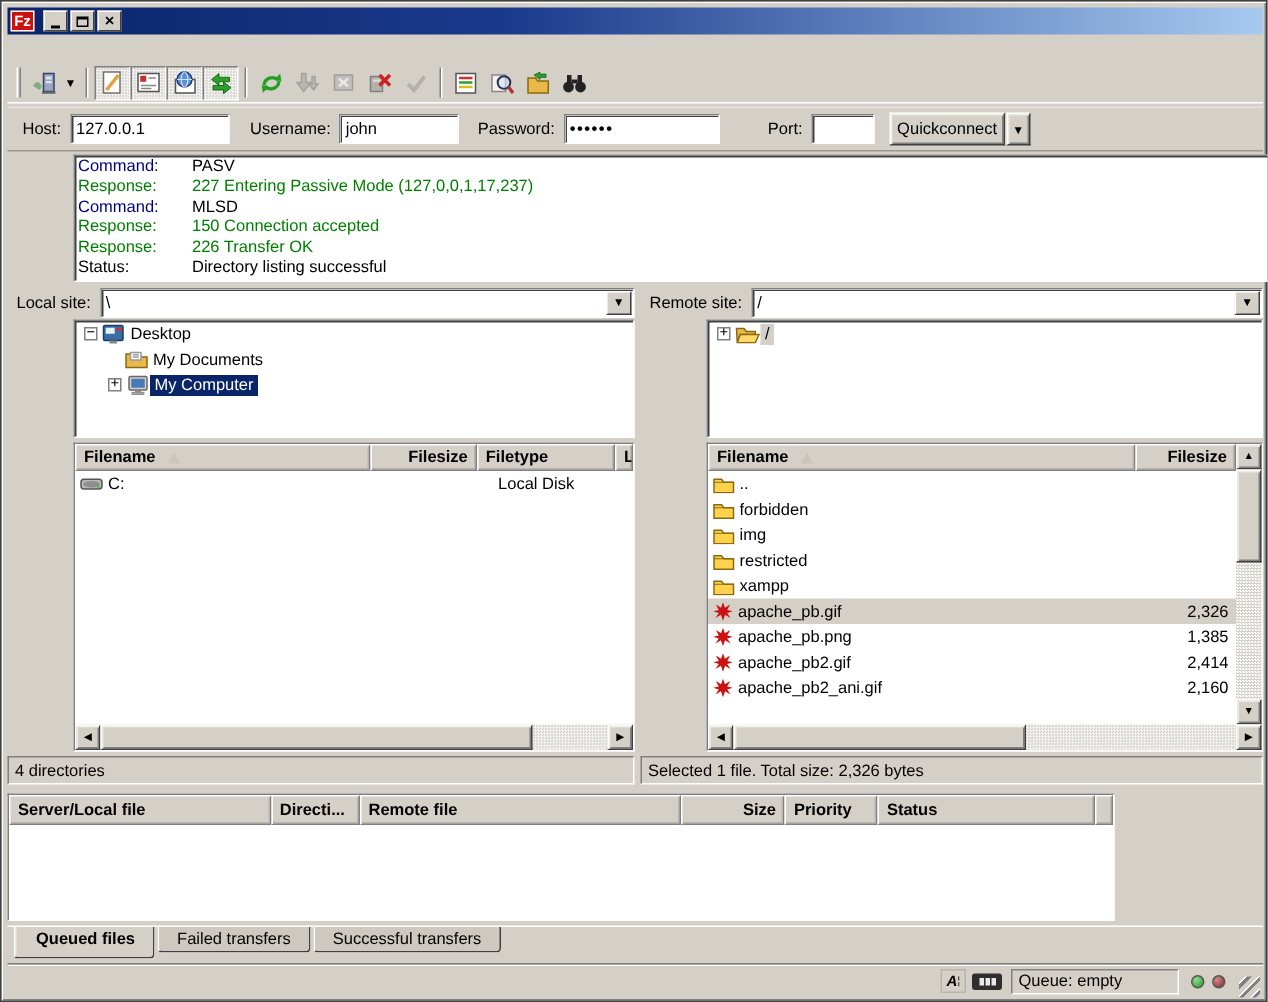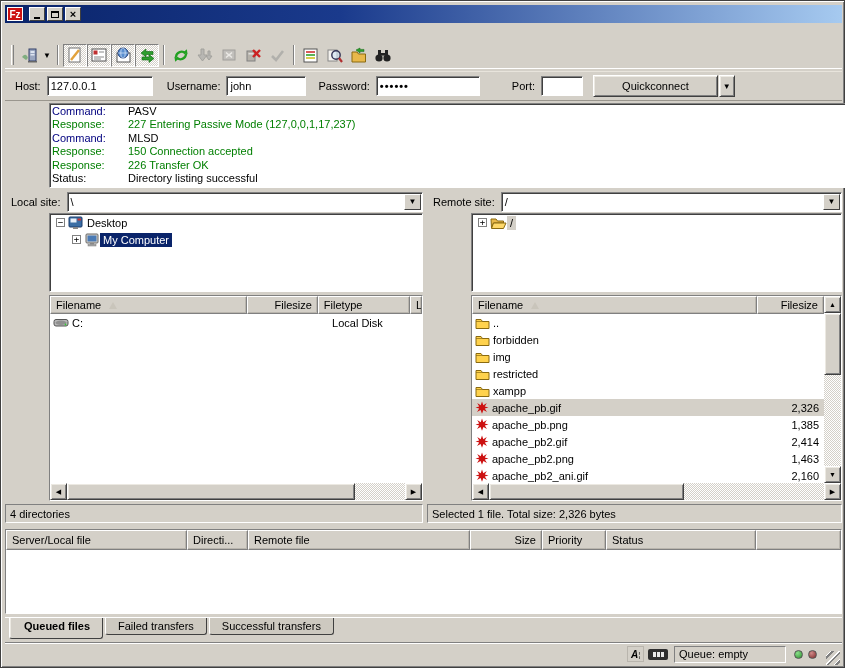--- a/index.html
+++ b/index.html
@@ -37,21 +37,21 @@
     background:repeating-conic-gradient(#ffffff 0% 25%, #d4d0c8 0% 50%) 0 0/2px 2px;}
   .drop-arrow{width:12px;height:23px;display:flex;align-items:center;justify-content:center;font-size:8px;}
   .dis{opacity:.55;filter:grayscale(85%);}
 
   
   #quickbar{left:4px;top:70px;width:837px;height:30px;display:flex;align-items:center;font-size:11px;
     border-top:1px solid #e8e4dc;border-bottom:1px solid #9a968e;}
   .q-label{margin:0 6px 0 10px;}
   .q-input{height:20px;background:#fff;font-size:11px;padding:2px 3px;outline:none;}
   input.q-input{border:1px solid #808080;border-right-color:#fff;border-bottom-color:#fff;box-shadow:inset 1px 1px 0 #404040;}
-  #qc-btn{height:22px;padding:2px 28px;font-size:11px;background:#d4d0c8;margin-left:10px;}
+  #qc-btn{height:22px;padding:2px 4px;font-size:11px;background:#d4d0c8;margin-left:10px;}
   #qc-drop{width:16px;height:22px;display:flex;align-items:center;justify-content:center;background:#d4d0c8;font-size:8px;margin-left:1px;}
 
   
   #log{left:4px;top:102px;width:837px;height:85px;background:#fff;display:flex;}
   #log-lines{flex:1;padding:1px 2px;font-size:11px;line-height:13.4px;overflow:hidden;}
   .log-row{white-space:nowrap;display:flex;}
   .log-label{width:76px;flex:none;}
   .lc .log-label{color:#00007f;}
   .lc .log-text{color:#000;}
   .lr .log-label,.lr .log-text{color:#007f00;}
@@ -78,21 +78,21 @@
   .tree-row{height:17px;display:flex;align-items:center;white-space:nowrap;}
   .expander{width:9px;height:9px;background:#fff;border:1px solid #808080;flex:none;
     display:flex;align-items:center;justify-content:center;font-size:9px;line-height:7px;font-family:"DejaVu Sans Mono",monospace;}
   .tree-label{padding:1px 3px;}
   .sel-navy{background:#0a246a;color:#fff;}
   .sel-gray{background:#d4d0c8;}
   .tree-icon{margin-left:3px;flex:none;display:flex;}
 
   
   .list{background:#fff;display:flex;flex-direction:column;}
-  .hdr-row{display:flex;height:18px;flex:none;background:#c4b5fd;}
+  .hdr-row{display:flex;height:18px;flex:none;background:#c4b5fd;font-weight:bold;}
   .hcell{height:18px;background:#d4d0c8;border:1px solid;border-color:#fff #808080 #808080 #fff;
     box-shadow:inset -1px -1px 0 #b9b5ad;font-size:11px;padding:1px 5px;display:flex;align-items:center;white-space:nowrap;overflow:hidden;}
   .hcell.num{justify-content:flex-end;}
   .sort-asc{width:0;height:0;border-left:4px solid transparent;border-right:4px solid transparent;
     border-bottom:7px solid #c9c5bb;margin-left:8px;}
   .file-row{height:17px;display:flex;align-items:center;font-size:11px;white-space:nowrap;}
   .file-row .name{display:flex;align-items:center;gap:3px;padding-left:3px;overflow:hidden;}
   .cell-num{text-align:right;padding-right:5px;}
   .row-sel{background:#d4d0c8;}
 
@@ -315,20 +315,31 @@
         <span class="tree-icon">
           <svg width="16" height="14">
               <rect x="1" y="1" width="13" height="10" rx="1" fill="#3a6ea5" stroke="#1a3a6a"></rect>
               <rect x="2.5" y="2.5" width="6" height="4" fill="#e8f0fa"></rect>
               <rect x="9.5" y="2.5" width="3.5" height="2" fill="#cc3333"></rect>
               <rect x="5" y="11" width="5" height="2" fill="#888"></rect>
             </svg>
         </span>
         <span class="tree-label">Desktop</span>
       </div>
+      <div class="tree-row" style="padding-left:30px">
+        <span class="tree-icon">
+          <svg width="16" height="13">
+              <path d="M1 3 h5.5 l1.5 2 h7 v7 h-14 z" fill="#e8b84a" stroke="#8a6a10"></path>
+              <rect x="4" y="2" width="7" height="5" fill="#fff" stroke="#999"></rect>
+              <line x1="5.5" y1="3.5" x2="9.5" y2="3.5" stroke="#999"></line>
+              <line x1="5.5" y1="5" x2="9.5" y2="5" stroke="#999"></line>
+            </svg>
+        </span>
+        <span class="tree-label">My Documents</span>
+      </div>
       <div class="tree-row" style="padding-left:22px">
         <span class="expander">+</span>
         <span class="tree-icon">
           <svg width="16" height="14">
               <rect x="2" y="1" width="12" height="9" rx="1" fill="#d6d2ca" stroke="#666"></rect>
               <rect x="3.5" y="2.5" width="9" height="6" fill="#4a7ab5"></rect>
               <rect x="6" y="10" width="4" height="1.5" fill="#888"></rect>
               <rect x="4" y="11.5" width="8" height="1.5" fill="#aaa" stroke="#777" stroke-width="0.5"></rect>
             </svg>
         </span>
@@ -507,31 +518,20 @@
                 </span>
               <span class="cell-num" style="width:100px">2,414</span>
             </div>
             <div class="file-row">
               <span class="name" style="flex:1">
                   <span>
                     <svg width="14" height="13">
                       <path d="M7 0.5 L8.3 4.2 L11.8 2 L9.8 5.6 L13.5 6.5 L9.8 7.6 L12 11 L8.4 8.9 L7 12.8 L5.6 8.9 L2 11 L4.2 7.6 L0.5 6.5 L4.2 5.6 L2.2 2 L5.7 4.2 Z" fill="#cc1111"></path>
                     </svg>
                   </span>
-                  <span>apache_pb2.png</span>
-                </span>
-              <span class="cell-num" style="width:100px">1,463</span>
-            </div>
-            <div class="file-row">
-              <span class="name" style="flex:1">
-                  <span>
-                    <svg width="14" height="13">
-                      <path d="M7 0.5 L8.3 4.2 L11.8 2 L9.8 5.6 L13.5 6.5 L9.8 7.6 L12 11 L8.4 8.9 L7 12.8 L5.6 8.9 L2 11 L4.2 7.6 L0.5 6.5 L4.2 5.6 L2.2 2 L5.7 4.2 Z" fill="#cc1111"></path>
-                    </svg>
-                  </span>
                   <span>apache_pb2_ani.gif</span>
                 </span>
               <span class="cell-num" style="width:100px">2,160</span>
             </div>
           </div>
         </div>
         <div class="vscroll">
           <span class="sbtn">▲</span>
           <div class="sthumb" style="height:62px;width:17px"></div>
           <span style="flex:1"></span>
@@ -543,21 +543,21 @@
         <div class="sthumb" style="width:195px;height:17px"></div>
         <span style="flex:1"></span>
         <span class="sbtn">▶</span>
       </div>
     </div>
     <div class="statusline sunken-lite" style="margin-top:3px;height:19px">
       <span>Selected 1 file. Total size: 2,326 bytes</span>
     </div>
   </div>
 
-  <div class="abs sunken-lite" style="left:4px;top:528px;width:837px;height:85px;background:#fff;display:flex;flex-direction:column;">
+  <div class="abs sunken-lite" style="left:4px;top:528px;width:738px;height:85px;background:#fff;display:flex;flex-direction:column;">
     <div class="hdr-row" style="height:20px">
       <div class="hcell" style="width:181px;height:20px">
           <span>Server/Local file</span>
         </div>
       <div class="hcell" style="width:61px;height:20px">
           <span>Directi...</span>
         </div>
       <div class="hcell" style="width:222px;height:20px">
           <span>Remote file</span>
         </div>

